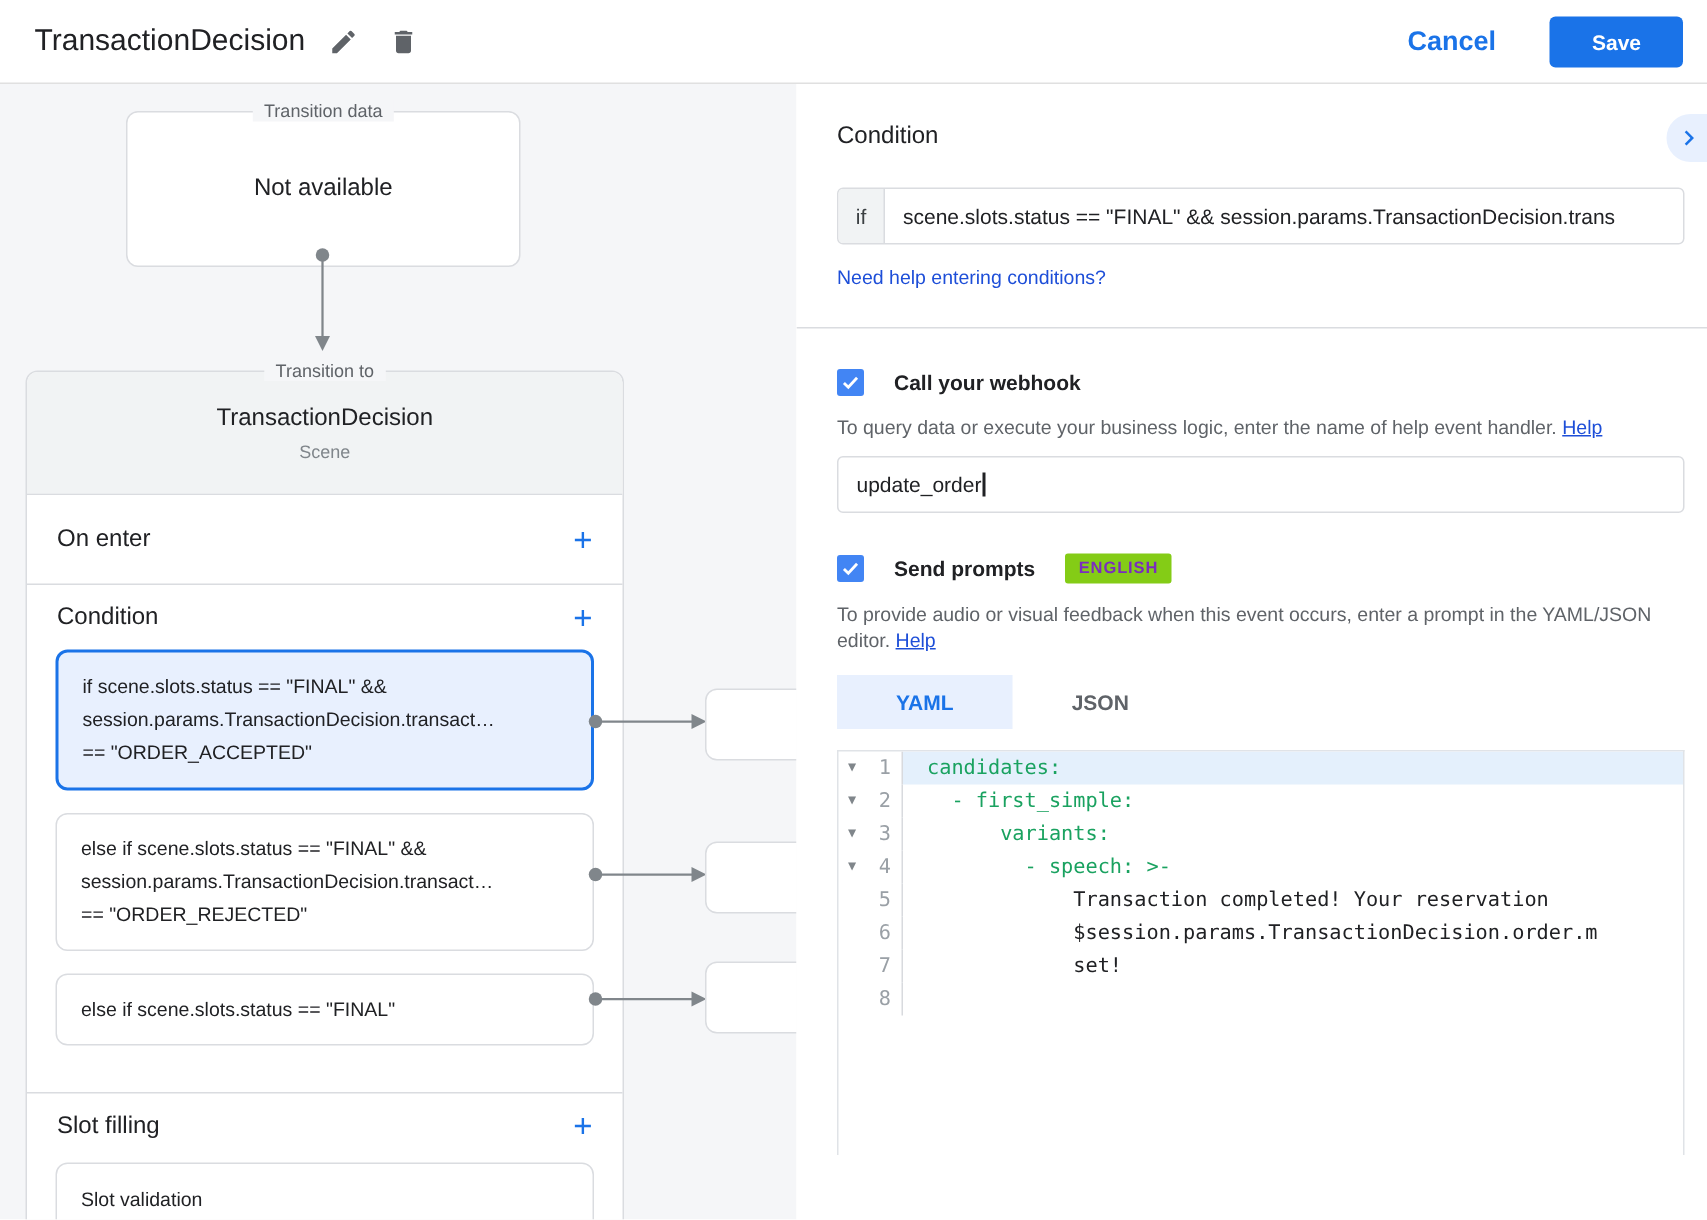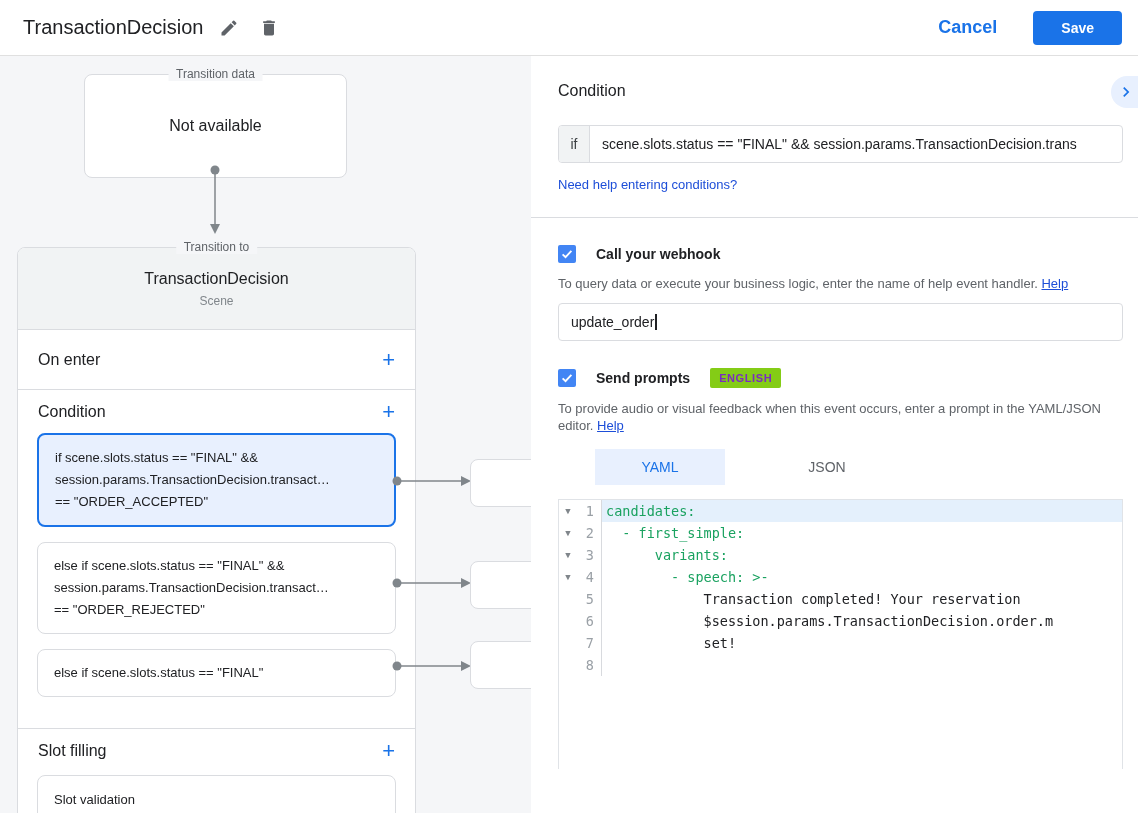--- a/index.html
+++ b/index.html
@@ -82,33 +82,33 @@
   .check-label { font-size:14px; font-weight:700; color:#202124; margin-left:20px; }
   .helper { margin-top:12px; font-size:13px; color:#5f6368; line-height:17px; }
   .helper .link { text-decoration:underline; }
   .text-input { margin-top:11px; height:38px; border:1px solid #dadce0; border-radius:4px;
     display:flex; align-items:center; padding:12px 12px; font-size:14px; color:#202124; cursor:text; }
   .caret { display:inline-block; width:1.5px; height:16px; background:#202124; margin-left:1px; }
   .badge { margin-left:20px; font-size:11px; font-weight:700; letter-spacing:.6px;
     color:#7b2cbf; background:#84cc16; border-radius:2px; padding:4px 9px; }
 
   .tabs { margin-top:15px; display:flex; }
-  .tab { width:130px; height:36px; display:flex; align-items:center; justify-content:center;
-    font-size:14px; font-weight:400; color:#5f6368; cursor:pointer; background:none; border:none;
-    font-family:inherit;margin-left:37px; }
+  .tab { width:117px; height:36px; display:flex; align-items:center; justify-content:center;
+    font-size:14px; font-weight:700; color:#5f6368; cursor:pointer; background:none; border:none;
+    font-family:inherit; }
   .tab.active { background:#e8f0fe; color:#1a73e8; }
 
   .editor { margin-top:14px; border:1px solid #e0e3e7; border-bottom:none; height:270px;
     background:#fff; overflow:hidden; cursor:text;
     font-family:"DejaVu Sans Mono","Liberation Mono",monospace; font-size:13.5px; }
   .ed-line { display:flex; height:22px; line-height:22px; }
   .ed-fold { width:18px; text-align:center; color:#80868b; font-size:9px; flex:none; cursor:pointer; }
   .ed-num { width:24px; text-align:right; color:#9aa0a6; padding-right:7px; flex:none; }
   .ed-sep { width:1px; background:#d8dade; flex:none; }
-  .ed-code { flex:1; padding-left:4px; white-space:pre; overflow:hidden; color:#202124; }
+  .ed-code { flex:1; padding-left:16px; white-space:pre; overflow:hidden; color:#202124; }
   .ed-code.key { color:#1aa260; }
   .ed-line.active .ed-code { background:#e4f0fc; }
 </style>
 </head>
 <body>
 
 <div class="topbar">
   <span class="title">TransactionDecision</span>
   <button class="icon-btn">
     <span style="display:flex">

